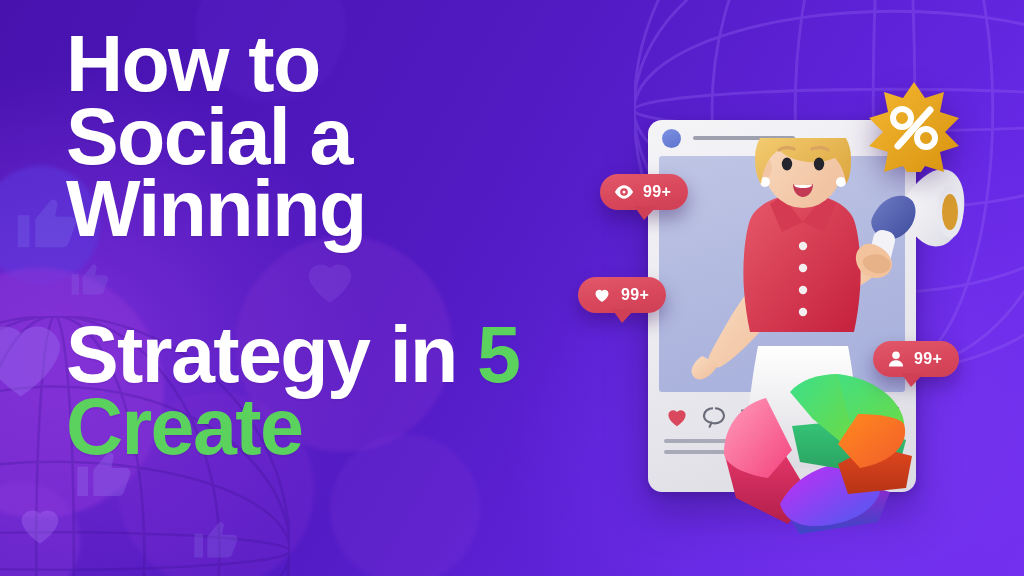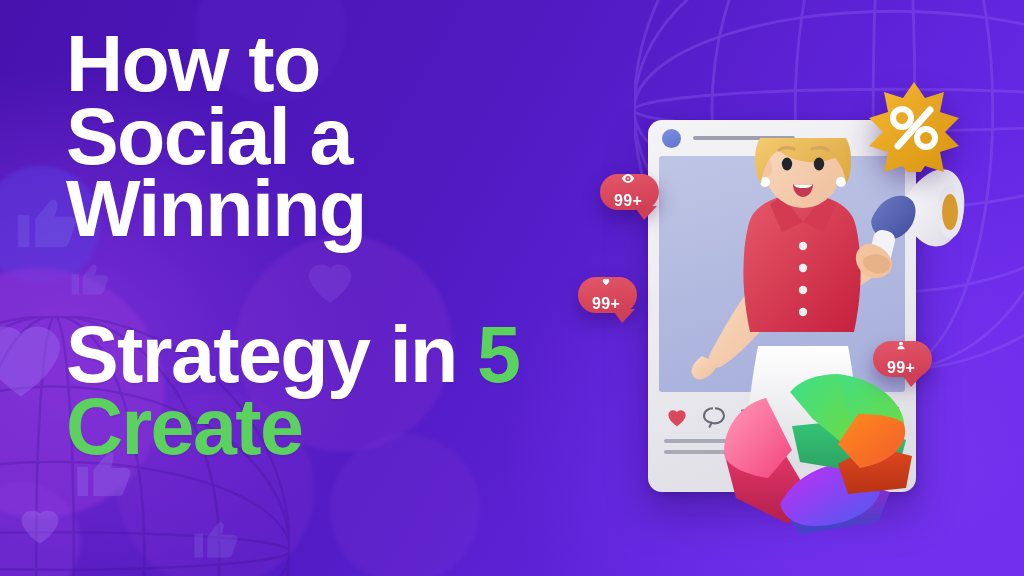--- a/index.html
+++ b/index.html
@@ -125,21 +125,20 @@
   .pill {
     position:absolute;
     display:flex; align-items:center; gap:9px;
     height:36px; padding:0 17px 0 14px;
     background:linear-gradient(170deg,#E2586A 0%, #D9485C 52%, #CF3F55 100%);
     border-radius:20px;
     color:#fff;
     font-size:16px; font-weight:700;
     letter-spacing:.4px;
     box-shadow:0 9px 18px rgba(40,5,80,.35);
-    flex-direction:column;
   }
   .pill .tail {
     position:absolute; bottom:-10px; left:34px;
     width:0; height:0;
     border-left:10px solid transparent;
     border-right:13px solid transparent;
     border-top:14px solid #CF3F55;
   }
   .pill-views     { left:600px; top:174px; }
   .pill-likes     { left:578px; top:277px; }

